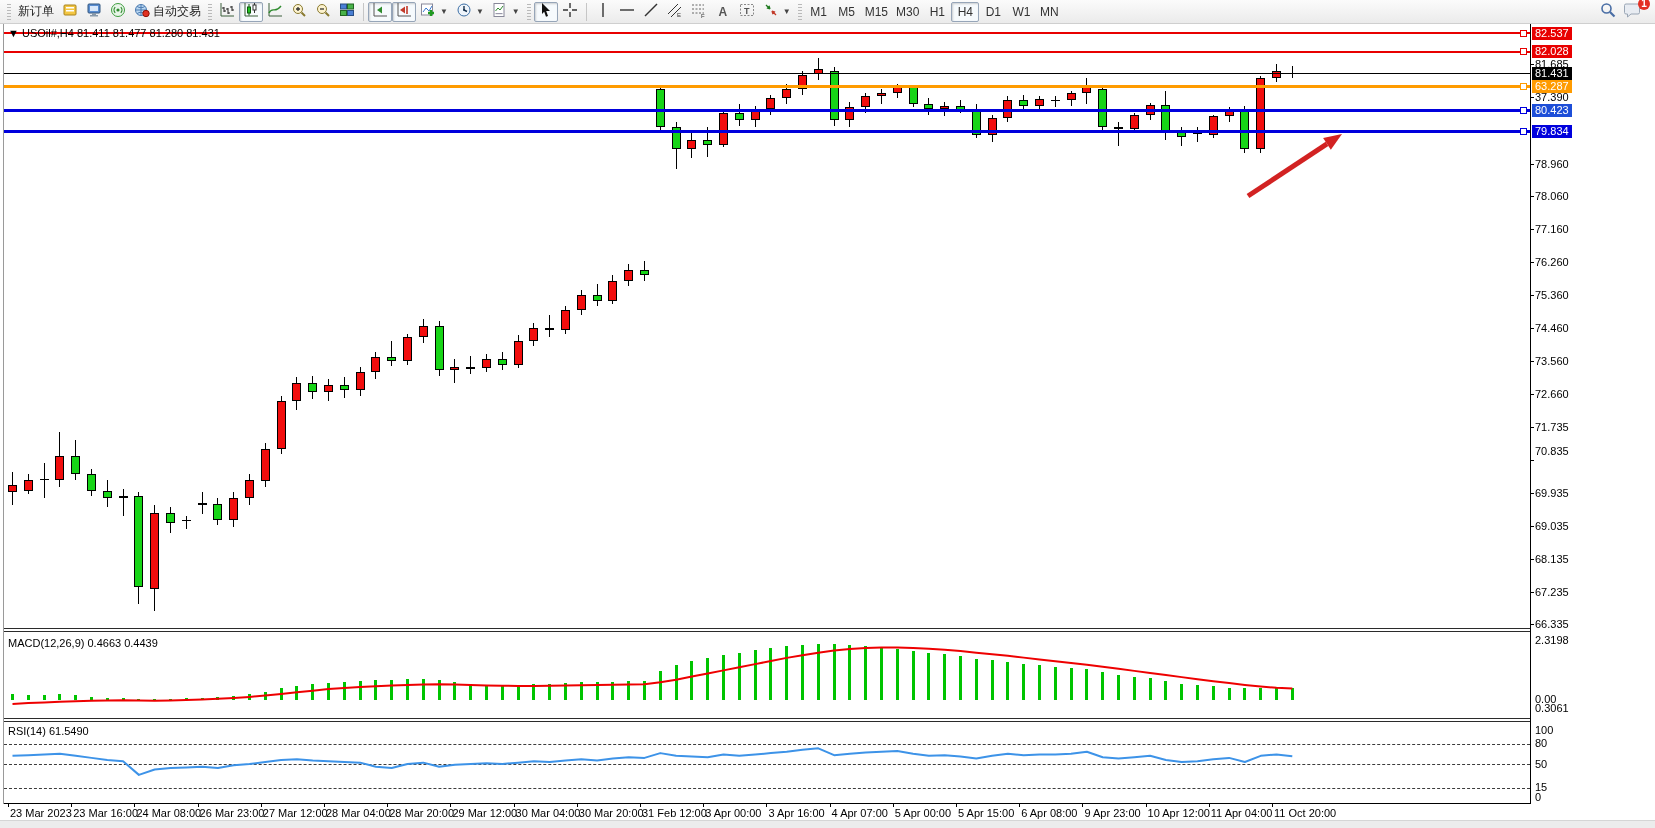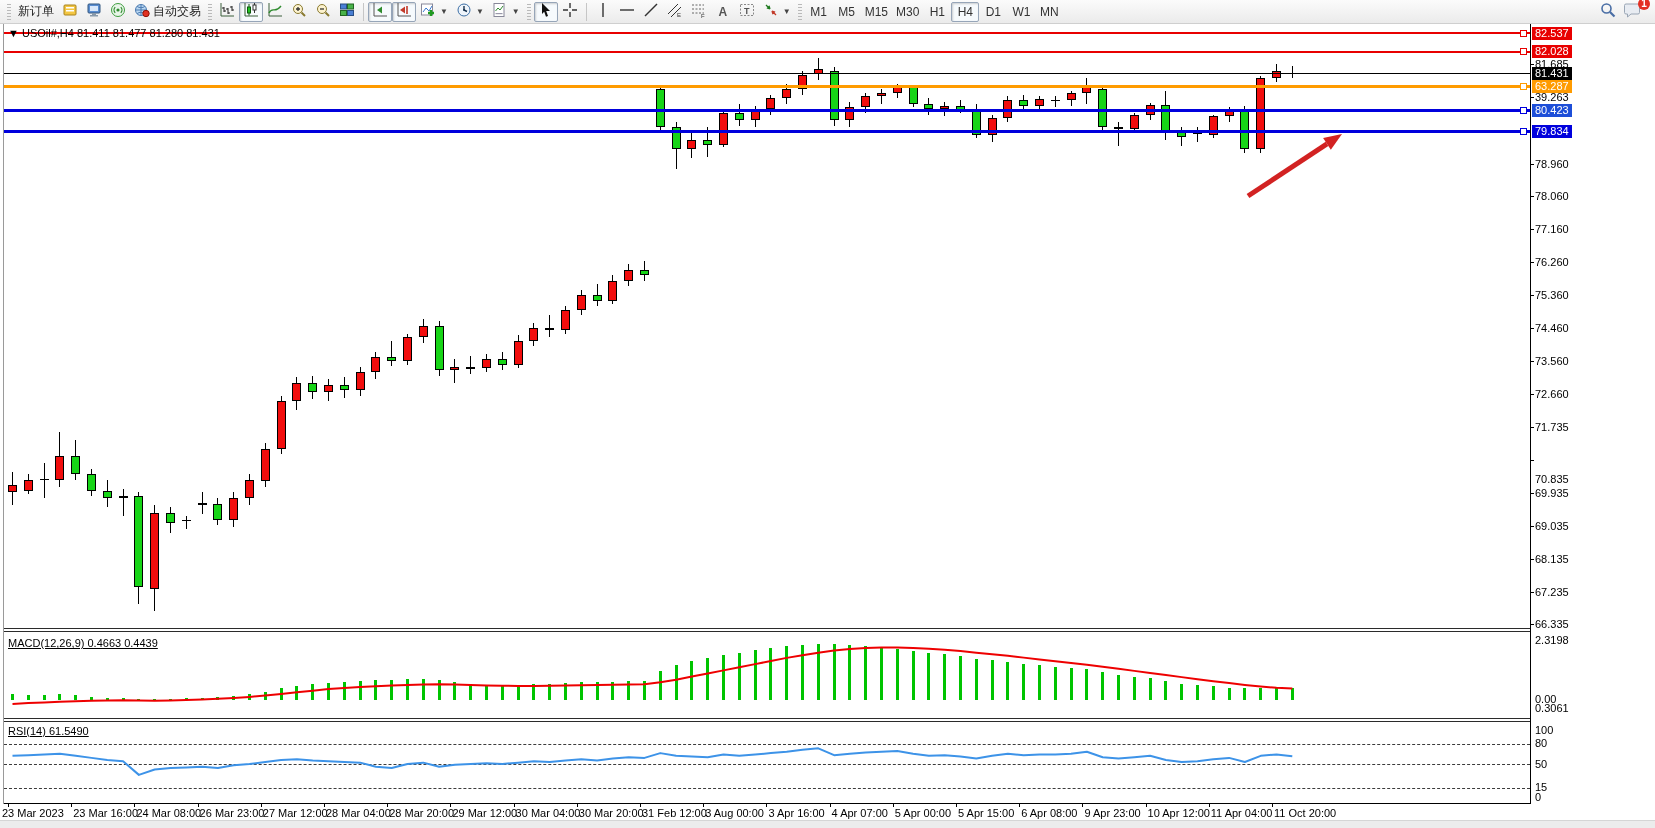--- a/index.html
+++ b/index.html
@@ -16,21 +16,21 @@
   .spacer{flex:1;}
   .badge{position:absolute;top:-5px;right:-6px;background:#e33022;color:#fff;border-radius:8px;font-size:10px;line-height:12px;min-width:12px;height:12px;text-align:center;font-weight:bold;}
   
   .chartwrap{position:absolute;left:0;top:24px;width:1655px;height:804px;background:#fff;}
   .leftedge{position:absolute;left:3px;top:0;width:1px;height:780px;background:#9a9a9a;}
   .axisline{position:absolute;left:1530px;top:0;width:1px;height:779px;background:#000;}
   .sepline{position:absolute;left:4px;width:1526px;height:2px;border-top:1px solid #2b2b2b;border-bottom:1px solid #2b2b2b;background:#fff;}
   .bottomline{position:absolute;left:4px;top:779px;width:1527px;height:1px;background:#000;}
   .bottomstrip{position:absolute;left:0;top:796px;width:1655px;height:8px;background:#ececec;border-top:1px solid #d5d5d5;}
   .symline{position:absolute;left:8px;top:3px;font-size:11px;color:#000;z-index:30;}
-  .indlabel{position:absolute;left:8px;font-size:11px;color:#000;z-index:30;text-decoration:underline;}
+  .indlabel{position:absolute;left:8px;font-size:11px;color:#000;z-index:30;}
   .axis-label{position:absolute;left:1535px;font-size:11px;color:#000;z-index:5;}
   .pricebadge{position:absolute;left:1532px;height:13px;line-height:13px;padding:0 3px;font-size:11px;color:#fff;z-index:6;}
   .tick{position:absolute;background:#000;z-index:5;}
   .timelabel{position:absolute;top:783px;font-size:11px;color:#000;white-space:nowrap;z-index:5;}
   .hline{position:absolute;z-index:20;}
   .hline-endbox{position:absolute;width:5px;height:5px;background:#fff;border:1px solid #000;z-index:21;}
   .rsidash{position:absolute;left:4px;width:1526px;height:0;border-top:1px dashed #3c3c3c;z-index:4;}
   #candles div, #macdbars div{position:absolute;}
   #overlay{position:absolute;left:0;top:0;z-index:25;pointer-events:none;}
   .dn-layer{position:absolute;left:0;top:0;width:100%;height:100%;}
@@ -506,41 +506,41 @@
         <div style="left: 1227.6px; top: 663.52px; width: 3px; height: 12.48px; background: rgb(0, 196, 0);"></div>
         <div style="left: 1243.4px; top: 664.3px; width: 3px; height: 11.7px; background: rgb(0, 196, 0);"></div>
         <div style="left: 1259.2px; top: 663.52px; width: 3px; height: 12.48px; background: rgb(0, 196, 0);"></div>
         <div style="left: 1275px; top: 663px; width: 3px; height: 13px; background: rgb(0, 196, 0);"></div>
         <div style="left: 1290.8px; top: 663.876px; width: 3px; height: 12.1238px; background: rgb(0, 196, 0);"></div>
       </div>
     <div id="axislabels" class="dn-layer">
         <div class="tick" style="left: 1530px; top: 40.098px; width: 4px; height: 1px;"></div>
         <div class="axis-label" style="top: 34.098px;">81.685</div>
         <div class="tick" style="left: 1530px; top: 72.948px; width: 4px; height: 1px;"></div>
-        <div class="axis-label" style="top: 66.948px;">39.263</div>
+        <div class="axis-label" style="top: 66.948px;">37.390</div>
         <div class="tick" style="left: 1530px; top: 139.56px; width: 4px; height: 1px;"></div>
         <div class="axis-label" style="top: 133.56px;">78.960</div>
         <div class="tick" style="left: 1530px; top: 172.411px; width: 4px; height: 1px;"></div>
         <div class="axis-label" style="top: 166.411px;">78.060</div>
         <div class="tick" style="left: 1530px; top: 205.261px; width: 4px; height: 1px;"></div>
         <div class="axis-label" style="top: 199.261px;">77.160</div>
         <div class="tick" style="left: 1530px; top: 238.111px; width: 4px; height: 1px;"></div>
         <div class="axis-label" style="top: 232.111px;">76.260</div>
         <div class="tick" style="left: 1530px; top: 270.961px; width: 4px; height: 1px;"></div>
         <div class="axis-label" style="top: 264.961px;">75.360</div>
         <div class="tick" style="left: 1530px; top: 303.81px; width: 4px; height: 1px;"></div>
         <div class="axis-label" style="top: 297.81px;">74.460</div>
         <div class="tick" style="left: 1530px; top: 336.661px; width: 4px; height: 1px;"></div>
         <div class="axis-label" style="top: 330.661px;">73.560</div>
         <div class="tick" style="left: 1530px; top: 369.51px; width: 4px; height: 1px;"></div>
         <div class="axis-label" style="top: 363.51px;">72.660</div>
         <div class="tick" style="left: 1530px; top: 403.273px; width: 4px; height: 1px;"></div>
         <div class="axis-label" style="top: 397.273px;">71.735</div>
         <div class="tick" style="left: 1530px; top: 436.123px; width: 4px; height: 1px;"></div>
-        <div class="axis-label" style="top: 449px;">70.835</div>
+        <div class="axis-label" style="top: 421px;">70.835</div>
         <div class="tick" style="left: 1530px; top: 468.973px; width: 4px; height: 1px;"></div>
         <div class="axis-label" style="top: 462.973px;">69.935</div>
         <div class="tick" style="left: 1530px; top: 501.823px; width: 4px; height: 1px;"></div>
         <div class="axis-label" style="top: 495.823px;">69.035</div>
         <div class="tick" style="left: 1530px; top: 534.673px; width: 4px; height: 1px;"></div>
         <div class="axis-label" style="top: 528.673px;">68.135</div>
         <div class="tick" style="left: 1530px; top: 567.523px; width: 4px; height: 1px;"></div>
         <div class="axis-label" style="top: 561.523px;">67.235</div>
         <div class="tick" style="left: 1530px; top: 600.373px; width: 4px; height: 1px;"></div>
         <div class="axis-label" style="top: 594.373px;">66.335</div>
@@ -571,21 +571,21 @@
     <svg id="overlay" width="1655" height="804">
         <polyline points="12.5,679.9 28.3,679.12 44.1,678.6 59.900000000000006,677.82 75.7,677.3 91.5,676.78 107.30000000000001,676.52 123.10000000000001,676.26 138.9,676.52 154.70000000000002,676.78 170.5,676.52 186.3,676 202.10000000000002,675.48 217.9,674.7 233.70000000000002,673.92 249.5,672.88 265.3,671.58 281.1,670.02 296.90000000000003,668.2 312.7,666.64 328.5,665.08 344.3,664.04 360.1,663 375.90000000000003,662.22 391.70000000000005,661.44 407.5,660.92 423.3,660.4 439.1,660.14 454.90000000000003,660.4 470.70000000000005,660.92 486.5,661.44 502.3,661.7 518.1,661.96 533.9,661.96 549.7,661.7 565.5,661.44 581.3000000000001,661.18 597.1,660.92 612.9,660.66 628.7,660.4 644.5,660.14 660.3000000000001,658.32 676.1,655.72 691.9,652.6 707.7,649.48 723.5,646.36 739.3000000000001,643.24 755.1,640.12 770.9000000000001,637 786.7,633.88 802.5,631.28 818.3000000000001,628.68 834.1,626.6 849.9000000000001,625.04 865.7,624 881.5,623.48 897.3000000000001,623.48 913.1,624 928.9000000000001,624.78 944.7,625.82 960.5,627.12 976.3000000000001,628.68 992.1,630.24 1007.9000000000001,631.8 1023.7,633.62 1039.5,635.44 1055.3,637.26 1071.1000000000001,639.08 1086.9,640.64 1102.7,642.72 1118.5,644.8 1134.3,646.88 1150.1000000000001,648.96 1165.9,651.04 1181.7,653.12 1197.5,655.2 1213.3,657.28 1229.1000000000001,659.1 1244.9,660.92 1260.7,662.48 1276.5,663.78 1292.3,664.4586" fill="none" stroke="#ee0000" stroke-width="2" stroke-linejoin="round"></polyline>
         <polyline points="12.5,731.84 28.3,731.16 44.1,730.48 59.900000000000006,729.8 75.7,731.84 91.5,733.88 107.30000000000001,735.92 123.10000000000001,737.28 138.9,750.88 154.70000000000002,745.44 170.5,744.08 186.3,743.4 202.10000000000002,742.72 217.9,744.08 233.70000000000002,741.36 249.5,740 265.3,737.96 281.1,735.92 296.90000000000003,735.24 312.7,736.6 328.5,737.28 344.3,737.96 360.1,738.64 375.90000000000003,742.72 391.70000000000005,744.08 407.5,740 423.3,738.64 439.1,742.72 454.90000000000003,740.68 470.70000000000005,740 486.5,739.32 502.3,740 518.1,738.64 533.9,737.28 549.7,737.96 565.5,736.6 581.3000000000001,735.24 597.1,736.6 612.9,734.56 628.7,733.2 644.5,733.88 660.3000000000001,729.12 676.1,731.84 691.9,732.52 707.7,733.2 723.5,730.48 739.3000000000001,731.84 755.1,730.48 770.9000000000001,729.12 786.7,727.76 802.5,725.72 818.3000000000001,724.36 834.1,731.16 849.9000000000001,729.8 865.7,728.44 881.5,727.76 897.3000000000001,727.08 913.1,729.8 928.9000000000001,731.84 944.7,731.16 960.5,732.52 976.3000000000001,734.56 992.1,731.84 1007.9000000000001,729.8 1023.7,731.16 1039.5,730.48 1055.3,730.48 1071.1000000000001,729.8 1086.9,727.76 1102.7,733.2 1118.5,734.56 1134.3,733.2 1150.1000000000001,731.84 1165.9,735.92 1181.7,737.96 1197.5,737.28 1213.3,735.24 1229.1000000000001,733.88 1244.9,737.96 1260.7,731.84 1276.5,730.48 1292.3,732.146" fill="none" stroke="#3d93e8" stroke-width="2" stroke-linejoin="round"></polyline>
         <line x1="1248" y1="172" x2="1326.974091775168" y2="119.91070542488916" stroke="#d22222" stroke-width="5"></line>
         <polygon points="1342,110 1330.8282549959583,125.75411417899048 1323.1199285543778,114.06729667078784" fill="#d22222"></polygon>
       </svg>
   <div class="rsidash" style="top: 719.6px;"></div>
       <div class="rsidash" style="top: 740px;"></div>
       <div class="rsidash" style="top: 763.8px;"></div>
       <div class="tick" style="left: 8px; top: 779px; width: 1px; height: 4px;"></div>
-      <div class="timelabel" style="left: 2px;">23 Mar 2023</div>
+      <div class="timelabel" style="left: 10px;">23 Mar 2023</div>
       <div class="tick" style="left: 71.2px; top: 779px; width: 1px; height: 4px;"></div>
       <div class="timelabel" style="left: 73.2px;">23 Mar 16:00</div>
       <div class="tick" style="left: 134.4px; top: 779px; width: 1px; height: 4px;"></div>
       <div class="timelabel" style="left: 136.4px;">24 Mar 08:00</div>
       <div class="tick" style="left: 197.6px; top: 779px; width: 1px; height: 4px;"></div>
       <div class="timelabel" style="left: 199.6px;">26 Mar 23:00</div>
       <div class="tick" style="left: 260.8px; top: 779px; width: 1px; height: 4px;"></div>
       <div class="timelabel" style="left: 262.8px;">27 Mar 12:00</div>
       <div class="tick" style="left: 324px; top: 779px; width: 1px; height: 4px;"></div>
       <div class="timelabel" style="left: 326px;">28 Mar 04:00</div>
@@ -593,21 +593,21 @@
       <div class="timelabel" style="left: 389.2px;">28 Mar 20:00</div>
       <div class="tick" style="left: 450.4px; top: 779px; width: 1px; height: 4px;"></div>
       <div class="timelabel" style="left: 452.4px;">29 Mar 12:00</div>
       <div class="tick" style="left: 513.6px; top: 779px; width: 1px; height: 4px;"></div>
       <div class="timelabel" style="left: 515.6px;">30 Mar 04:00</div>
       <div class="tick" style="left: 576.8px; top: 779px; width: 1px; height: 4px;"></div>
       <div class="timelabel" style="left: 578.8px;">30 Mar 20:00</div>
       <div class="tick" style="left: 640px; top: 779px; width: 1px; height: 4px;"></div>
       <div class="timelabel" style="left: 642px;">31 Feb 12:00</div>
       <div class="tick" style="left: 703.2px; top: 779px; width: 1px; height: 4px;"></div>
-      <div class="timelabel" style="left: 705.2px;">3 Aug 00:00</div>
+      <div class="timelabel" style="left: 705.2px;">3 Apr 00:00</div>
       <div class="tick" style="left: 766.4px; top: 779px; width: 1px; height: 4px;"></div>
       <div class="timelabel" style="left: 768.4px;">3 Apr 16:00</div>
       <div class="tick" style="left: 829.6px; top: 779px; width: 1px; height: 4px;"></div>
       <div class="timelabel" style="left: 831.6px;">4 Apr 07:00</div>
       <div class="tick" style="left: 892.8px; top: 779px; width: 1px; height: 4px;"></div>
       <div class="timelabel" style="left: 894.8px;">5 Apr 00:00</div>
       <div class="tick" style="left: 956px; top: 779px; width: 1px; height: 4px;"></div>
       <div class="timelabel" style="left: 958px;">5 Apr 15:00</div>
       <div class="tick" style="left: 1019.2px; top: 779px; width: 1px; height: 4px;"></div>
       <div class="timelabel" style="left: 1021.2px;">6 Apr 08:00</div>

